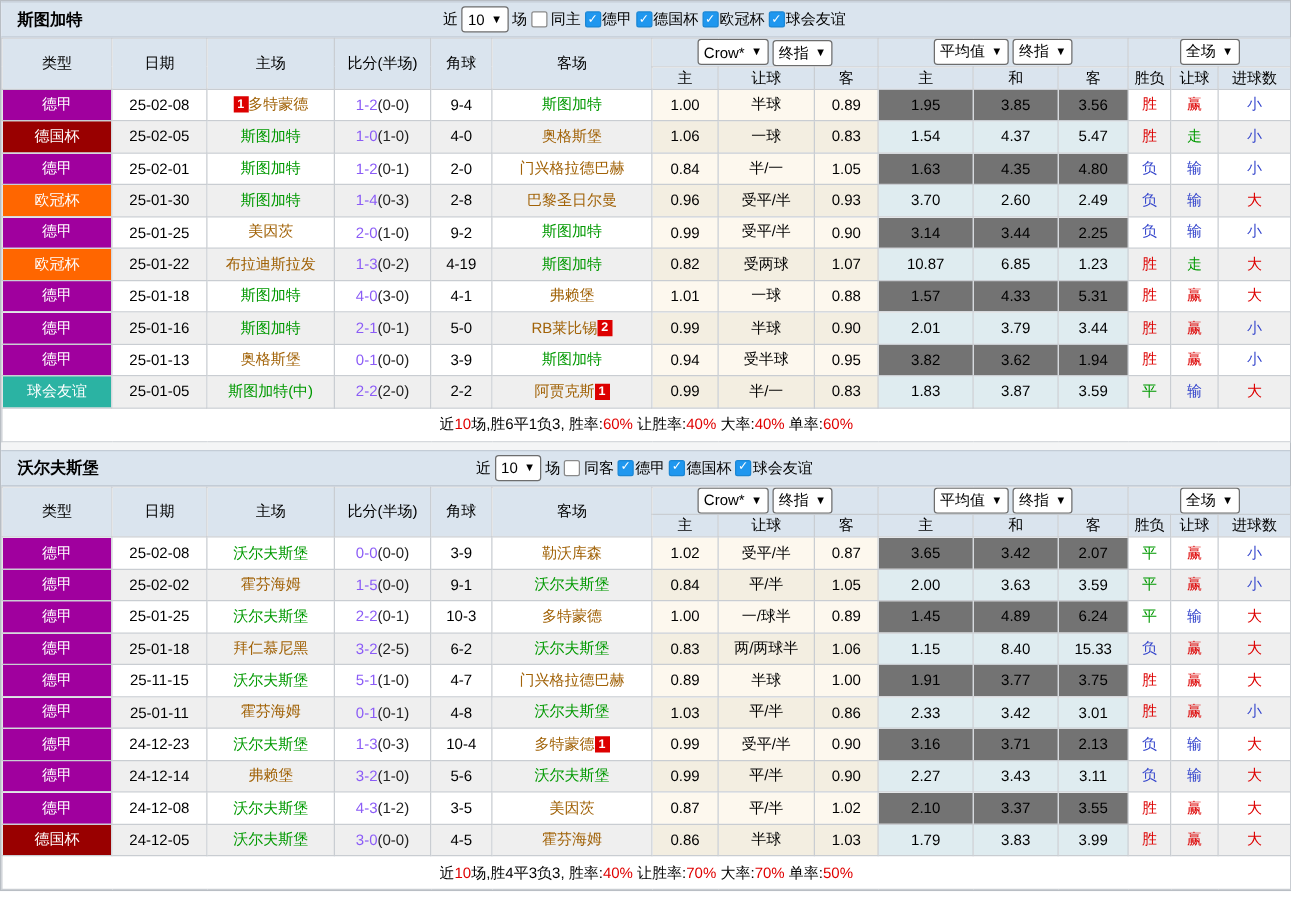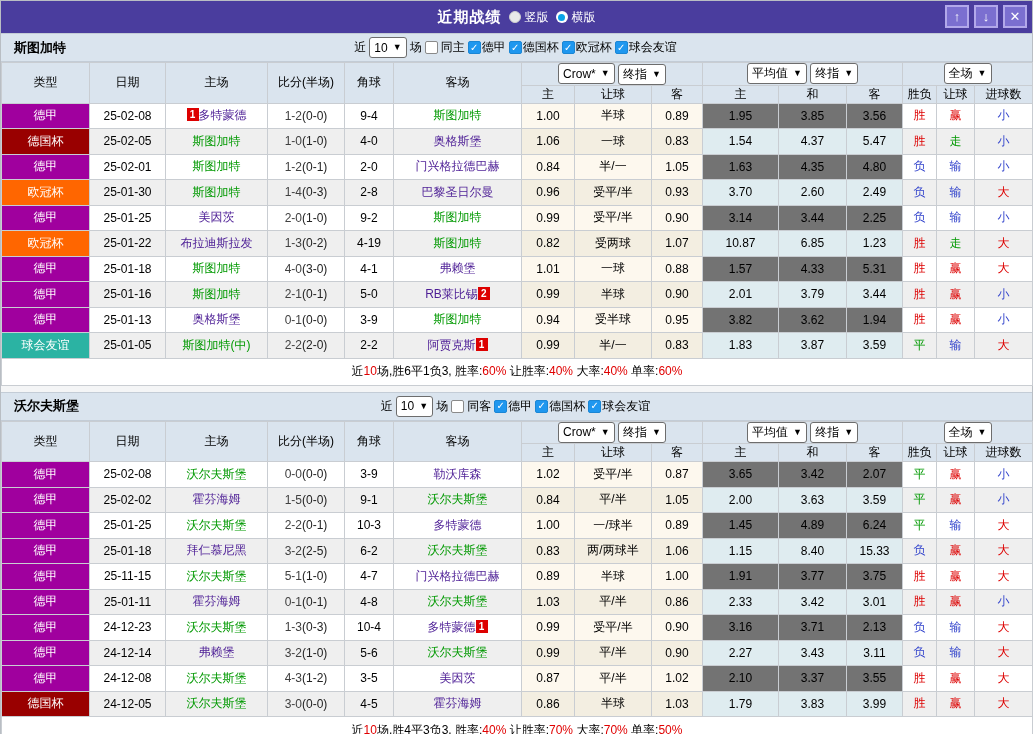--- a/index.html
+++ b/index.html
@@ -35,59 +35,35 @@
   thead th{background:#dae4ee;font-weight:normal;color:#000;}
   tr.hrow1 th{height:21px;}
   tr.hrow2 th{height:17px;}
   tbody tr{height:25.5px;background:#fff;}
   tbody tr:nth-child(even){background:#efefef;}
   tbody td.cream{background:#fdf8ee;}
   tbody tr:nth-child(even) td.cream{background:#f3eee1;}
   tbody td.pblue{background:#737373;}
   tbody tr:nth-child(even) td.pblue{background:#dfecf0;}
   td.type-cell{color:#fff;}
-  .team{color:#4c1d95;}
+  .team{color:#a16207;}
   .team.green{color:#009900;}
-  .score-main{color:#404040;}
+  .score-main{color:#8b5cf6;}
   .score-half{color:#222;}
   .badge-num{display:inline-block;background:#dd0000;color:#fff;font-size:10px;font-weight:bold;width:12px;height:13px;line-height:13px;vertical-align:1px;}
   tfoot td{height:26px;background:#fff;font-size:12px;color:#000;}
   tfoot .red{color:#e00000;}
 
   .section-gap{height:6px;background:#f4f5f6;}
 </style>
 </head>
 <body>
 
 <div class="page">
 
-  <div class="titlebar">
-    <div class="title-group">
-      <span class="page-title">近期战绩</span>
-      <span class="radio-item">
-        <span class="radio plain"></span>
-        <span>竖版</span>
-      </span>
-      <span class="radio-item">
-        <span class="radio checked"></span>
-        <span>横版</span>
-      </span>
-    </div>
-    <div class="win-buttons">
-      <span class="win-btn">
-          <span>↑</span>
-        </span>
-      <span class="win-btn">
-          <span>↓</span>
-        </span>
-      <span class="win-btn">
-          <span>✕</span>
-        </span>
-    </div>
-  </div>
 
   <div class="section">
     <div class="section-head">
       <div class="filters">
         <span>近</span>
         <span class="sel">
             <span>10</span>
             <span class="arr">▼</span>
           </span>
         <span>场</span>

